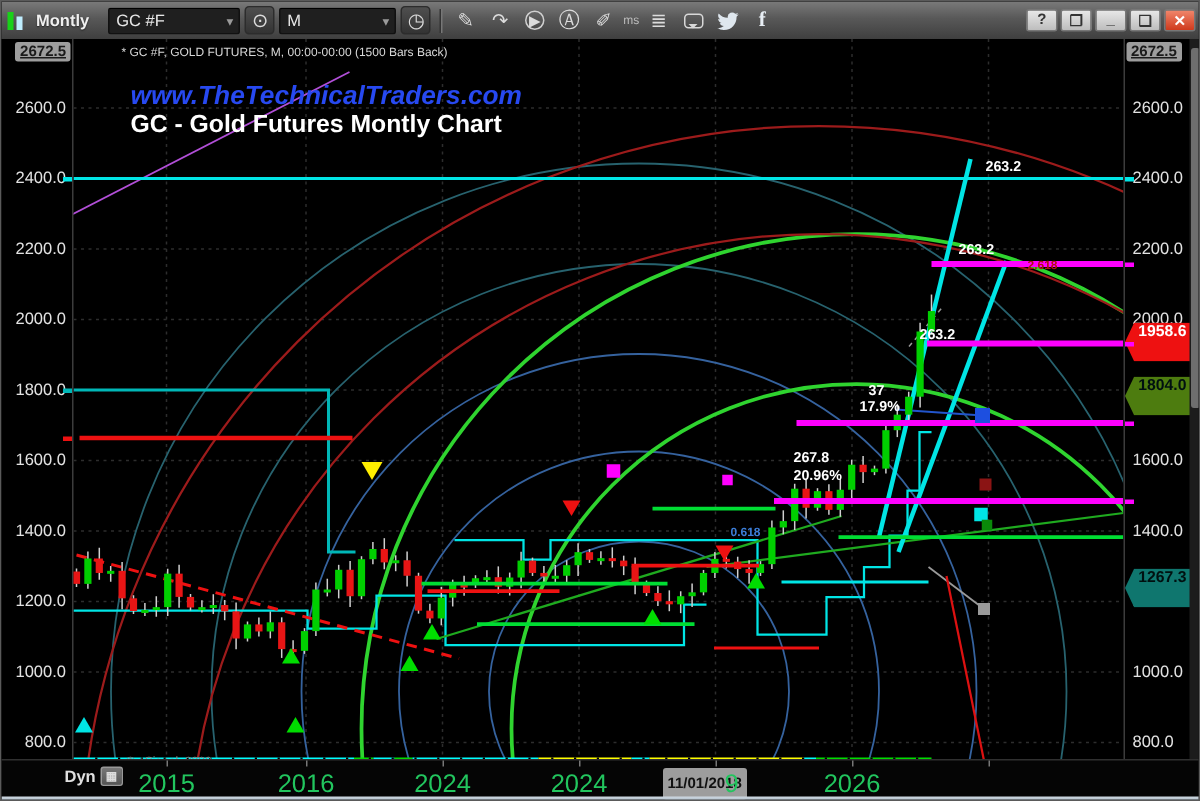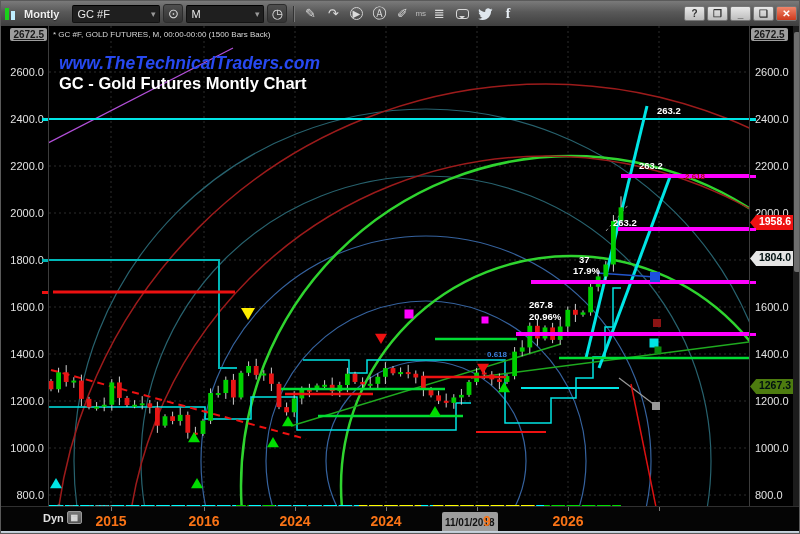--- a/index.html
+++ b/index.html
@@ -28,36 +28,36 @@
   .wbtn.close{background:linear-gradient(#f0866b,#cf3a1d);color:#fff;}
   
   #chart{position:absolute;left:0;top:25px;width:800px;height:480px;background:#000;}
   #plot{position:absolute;left:48px;top:0;width:700px;height:480px;cursor:crosshair;}
   .axis{position:absolute;top:0;height:480px;background:#000;color:#e2e2e2;font-size:11px;}
   #laxis{left:0;width:48px;border-right:1px solid #3c3c3c;}
   #raxis{left:748px;width:44px;border-left:1px solid #3c3c3c;}
   .pl{position:absolute;right:4px;white-space:nowrap;}
   #raxis .pl{left:5px;right:auto;}
   .ptag{position:absolute;background:#9d9d9d;color:#1a1a1a;font-size:10px;font-weight:bold;padding:1px 3px;border-radius:2px;text-decoration:underline;}
-  .pflag{position:absolute;left:0;width:44px;height:15px;font-size:10.5px;font-weight:bold;line-height:13px;text-align:right;
+  .pflag{position:absolute;left:0;width:44px;height:26px;font-size:10.5px;font-weight:bold;line-height:13px;text-align:right;
     padding-right:3px;clip-path:polygon(0 50%,14% 0,100% 0,100% 100%,14% 100%);}
   .rtick{position:absolute;left:0;width:6px;height:3px;}
   .ltick{position:absolute;right:0;width:6px;height:3px;}
   #scroll{position:absolute;left:792px;top:0;width:8px;height:480px;background:#1c1c1c;}
   #scroll .thumb{position:absolute;left:1px;top:6px;width:6px;height:240px;background:#6e6e6e;border-radius:2px;}
   
-  .ovl{position:absolute;pointer-events:none;white-space:nowrap;}
+  .ovl{position:absolute;pointer-events:none;white-space:nowrap;margin-left:28px;}
   #study1,#study2{left:4px;color:#d8d8d8;font-size:8px;}
   #study1{top:4px}#study2{top:15px}
   #url{left:10px;top:27px;color:#2749f0;font-size:17.5px;font-weight:bold;font-style:italic;}
   #ctitle{left:10px;top:48px;color:#fff;font-size:16.5px;font-weight:bold;}
   #copyr{left:7px;top:477px;color:#8a8a8a;font-size:8px;}
   
   #xband{position:absolute;left:0;top:505px;width:800px;height:25px;background:#050505;border-top:1px solid #303030;}
-  .yr{position:absolute;top:6px;color:#f97316;font-size:14px;font-weight:bold;transform:translateX(-50%);}
+  .yr{position:absolute;top:6px;color:#22c55e;font-size:17px;font-weight:normal;transform:translateX(-50%);}
   #dtbox{position:absolute;top:5px;background:#9d9d9d;color:#111;font-size:10px;font-weight:bold;padding:5px 3px;border-radius:2px;}
   #dyn{position:absolute;left:42px;top:4px;display:flex;align-items:center;gap:3px;color:#e0e0e0;font-size:11px;font-weight:bold;}
   #dyn .dico{width:15px;height:13px;background:linear-gradient(#777,#555);border:1px solid #999;border-radius:2px;
     font-size:8px;color:#ddd;display:flex;align-items:center;justify-content:center;}
   .xtick{position:absolute;top:0;width:1px;height:4px;background:#777;}
   #bottomedge{position:absolute;left:0;top:530px;width:800px;height:4px;background:linear-gradient(#cfd9e2,#9fb0bd);}
 </style>
 </head>
 <body>
 
@@ -477,22 +477,22 @@
         <div class="pl" style="top: 87px;">2400.0</div>
         <div class="pl" style="top: 134px;">2200.0</div>
         <div class="pl" style="top: 181px;">2000.0</div>
         <div class="pl" style="top: 275px;">1600.0</div>
         <div class="pl" style="top: 322px;">1400.0</div>
         <div class="pl" style="top: 369px;">1200.0</div>
         <div class="pl" style="top: 416px;">1000.0</div>
         <div class="pl" style="top: 463px;">800.0</div>
         <div class="ptag" style="top: 2px; left: 1px;">2672.5</div>
         <div class="pflag" style="top: 189px; background: rgb(238, 17, 17); color: rgb(255, 255, 255);">1958.6</div>
-        <div class="pflag" style="top: 225px; background: #e5e5e5; color: rgb(0, 16, 16);">1804.0</div>
-        <div class="pflag" style="top: 353px; background: #4d7c0f; color: rgb(0, 16, 16);">1267.3</div>
+        <div class="pflag" style="top: 225px; background: #4d7c0f; color: rgb(0, 16, 16);">1804.0</div>
+        <div class="pflag" style="top: 353px; background: #0f766e; color: rgb(0, 16, 16);">1267.3</div>
         <div class="rtick" style="top: 92px; background: rgb(0, 229, 229);"></div>
         <div class="rtick" style="top: 149px; background: rgb(255, 0, 255);"></div>
         <div class="rtick" style="top: 202px; background: rgb(255, 0, 255);"></div>
         <div class="rtick" style="top: 255px; background: rgb(255, 0, 255);"></div>
         <div class="rtick" style="top: 307px; background: rgb(255, 0, 255);"></div>
       </div>
     <div id="scroll">
         <div class="thumb"></div>
       </div>
   </div>

